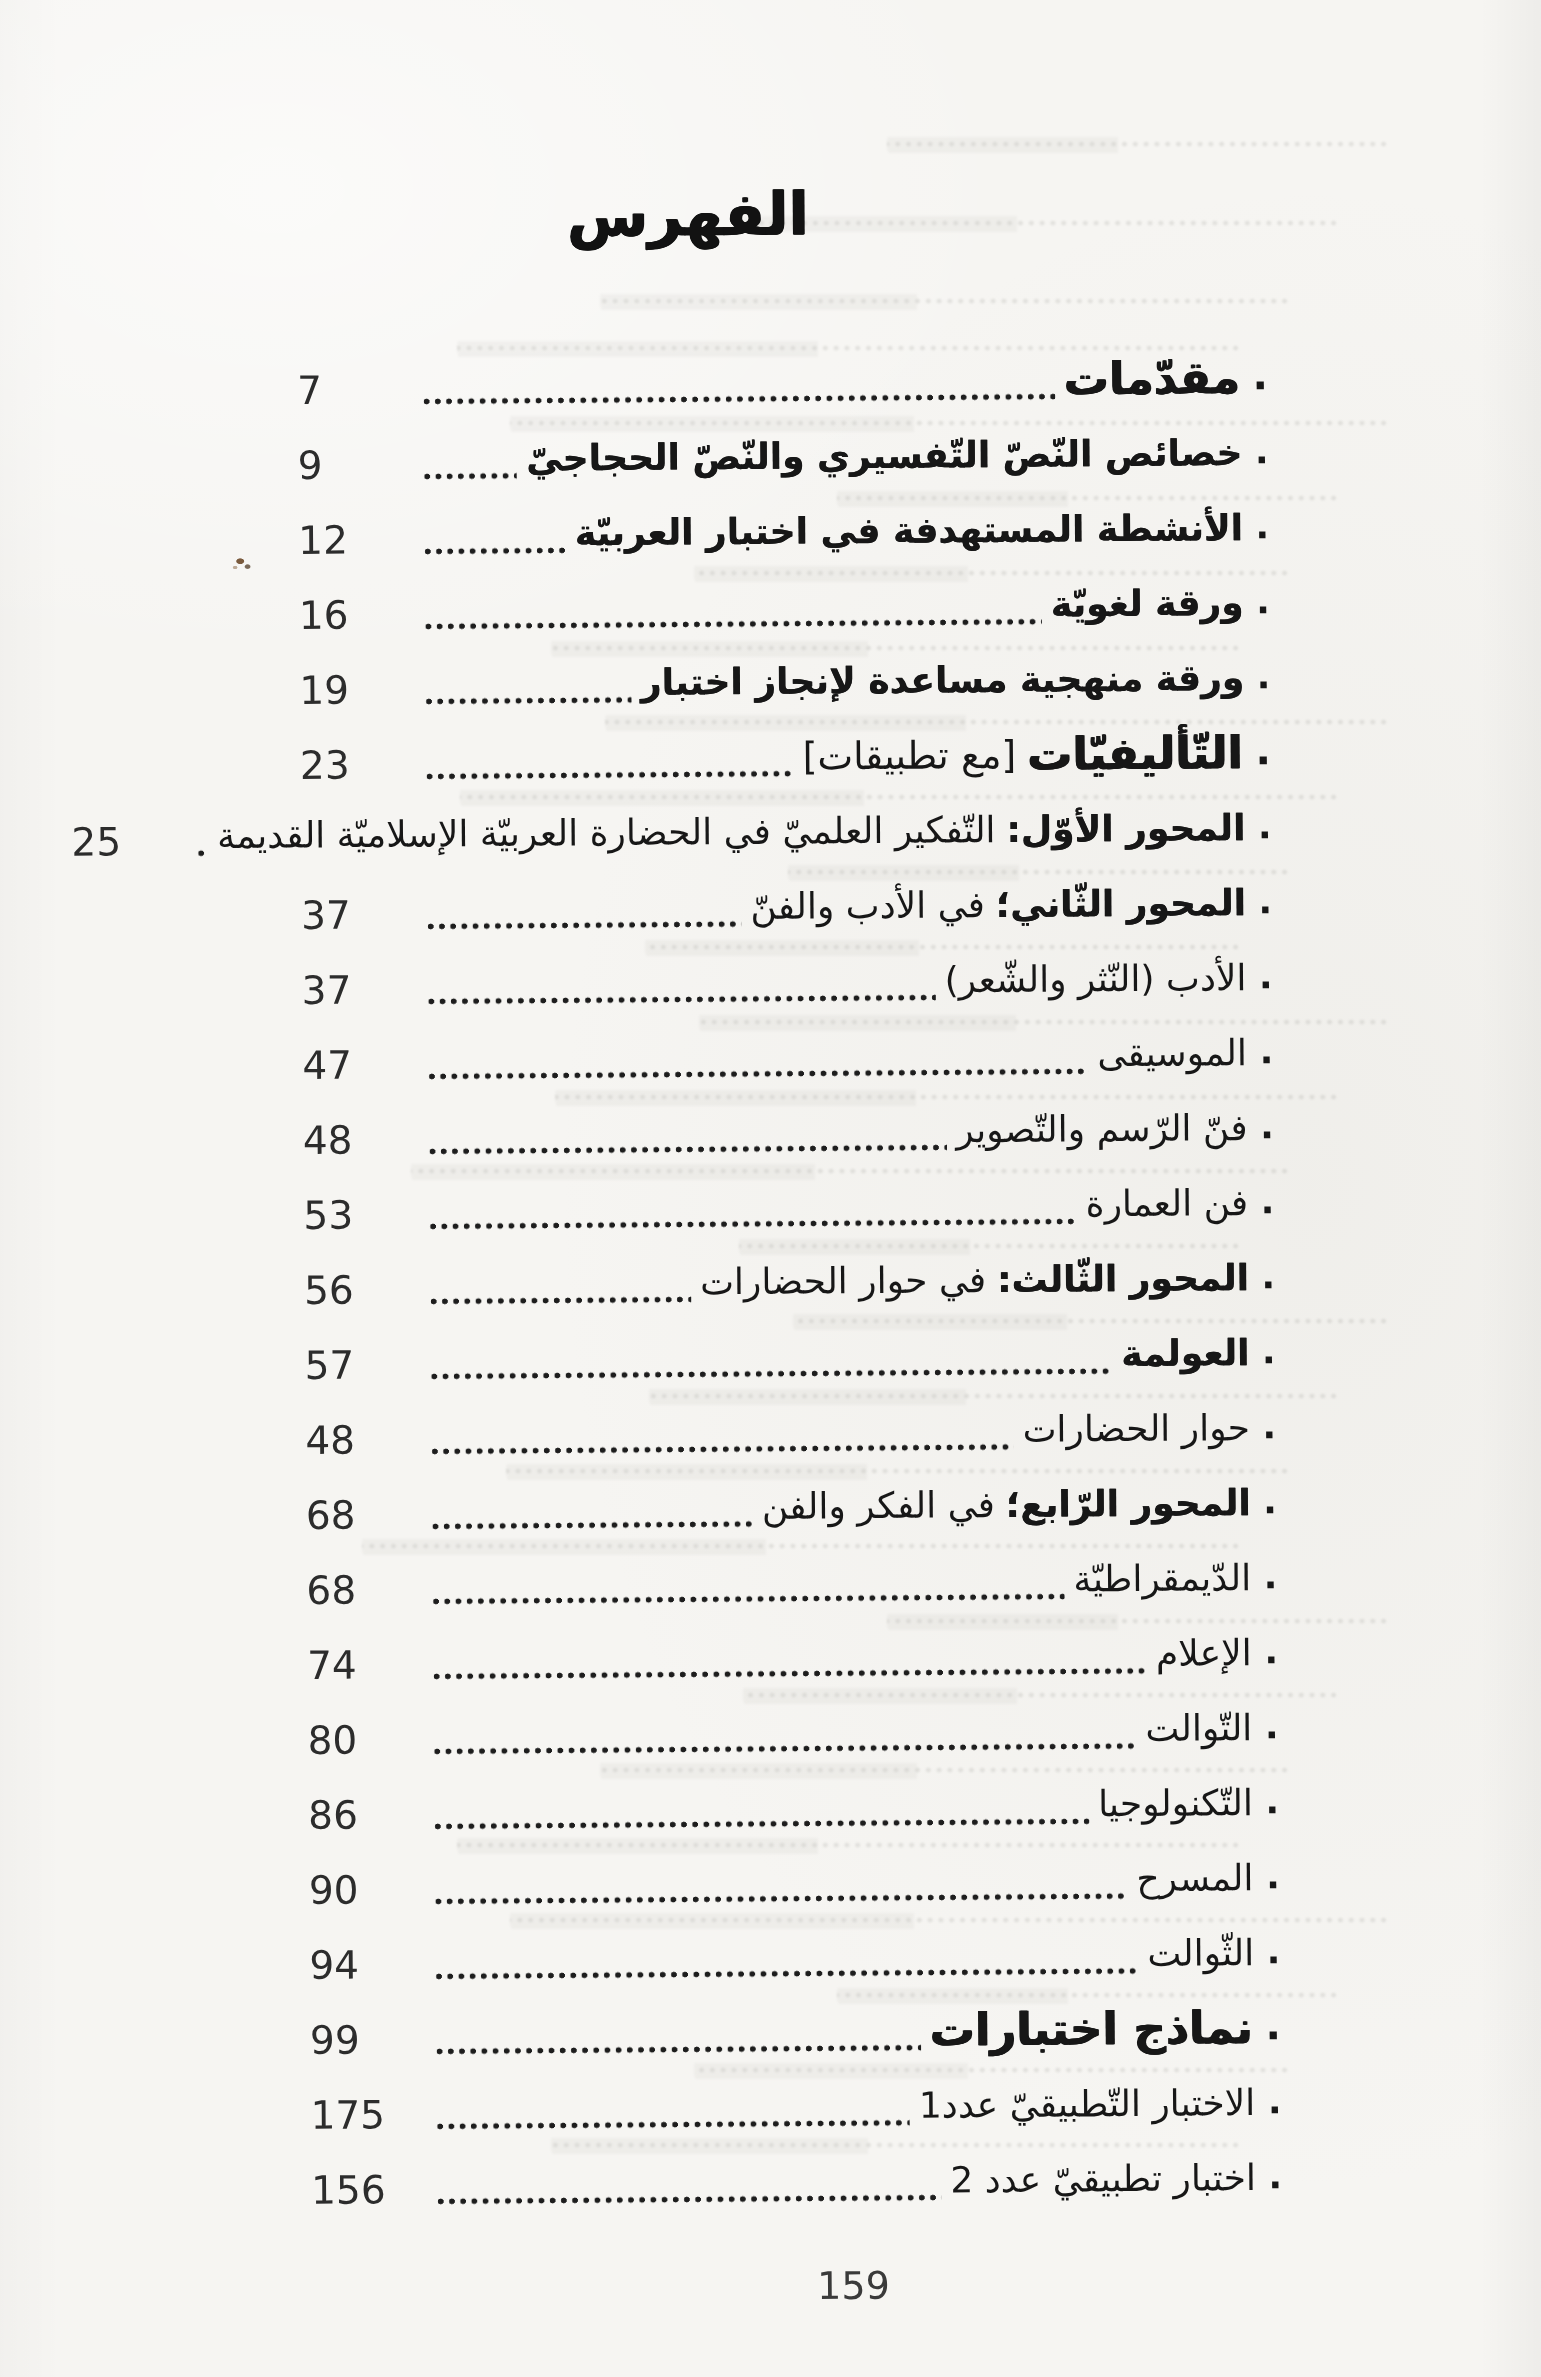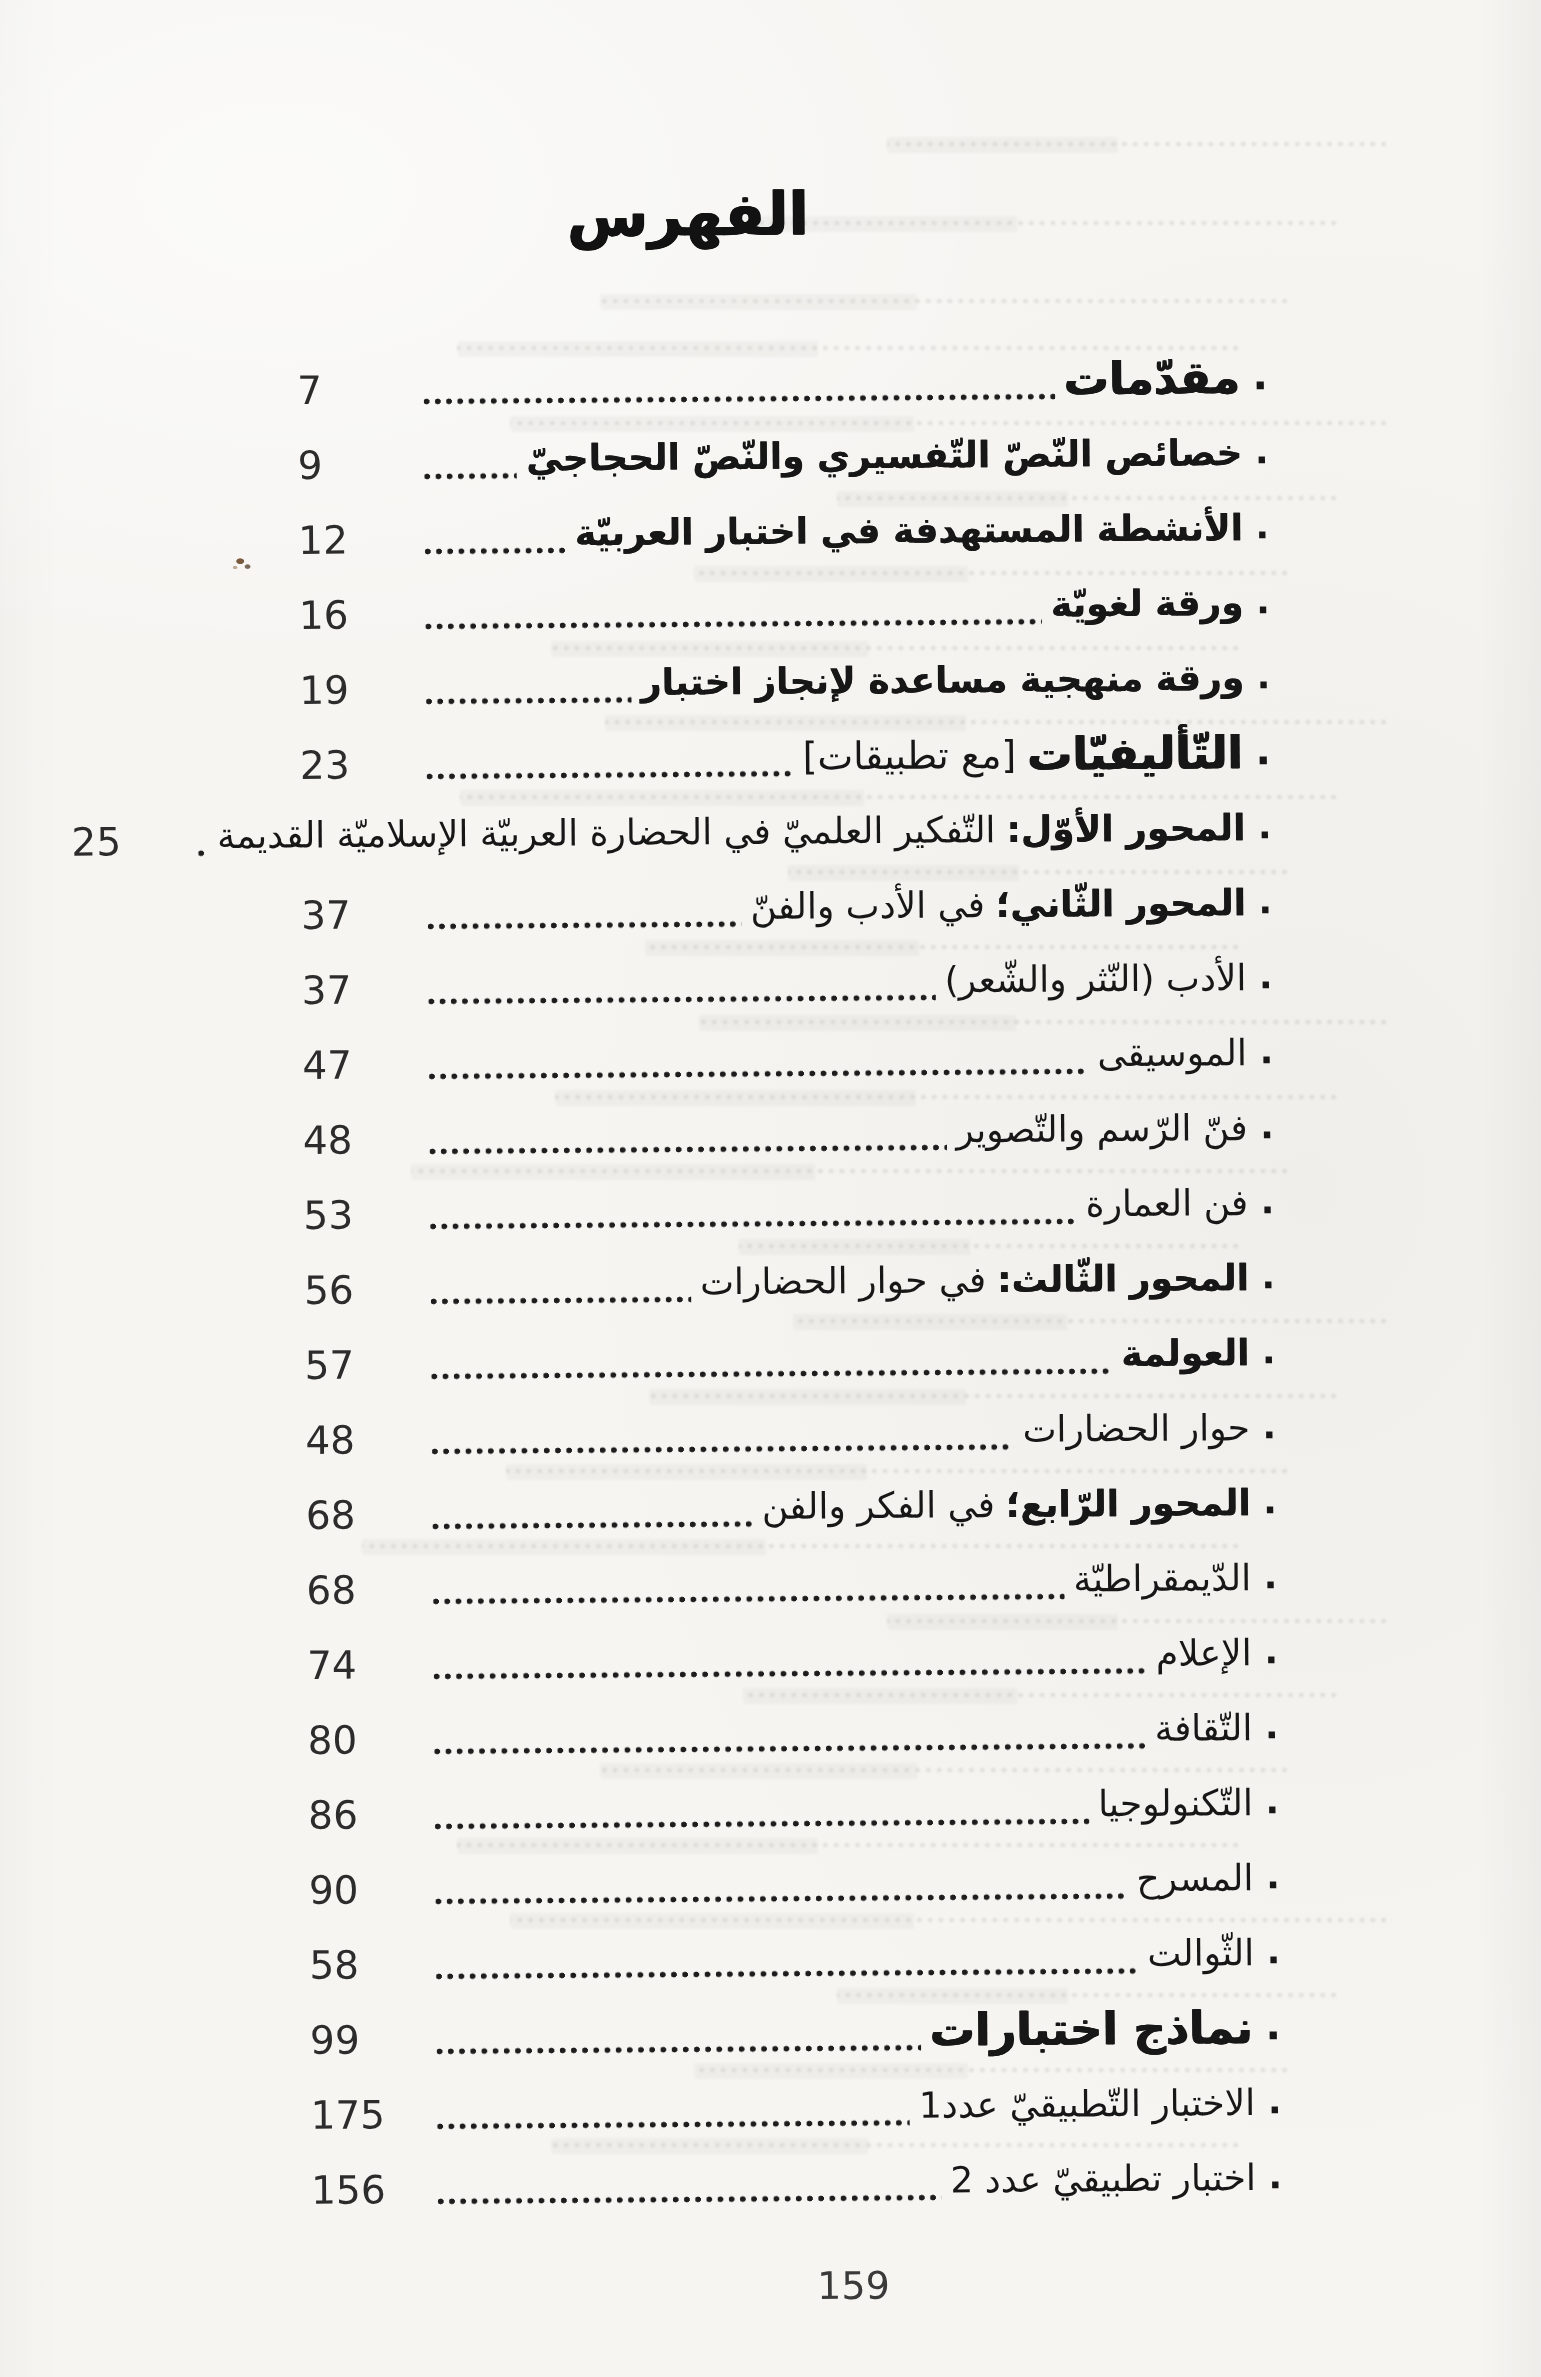--- a/index.html
+++ b/index.html
@@ -274,21 +274,21 @@
         <span class="bullet">.</span>
         <span class="t pfx"></span>
         <span class="t lbl">الإعلام</span>
         <span class="leader"></span>
         <span class="num">74</span>
       </div>
 
       <div class="row r-reg">
         <span class="bullet">.</span>
         <span class="t pfx"></span>
-        <span class="t lbl">التّقافة</span>
+        <span class="t lbl">التّوالت</span>
         <span class="leader"></span>
         <span class="num">80</span>
       </div>
 
       <div class="row r-reg">
         <span class="bullet">.</span>
         <span class="t pfx"></span>
         <span class="t lbl">التّكنولوجيا</span>
         <span class="leader"></span>
         <span class="num">86</span>
@@ -300,21 +300,21 @@
         <span class="t lbl">المسرح</span>
         <span class="leader"></span>
         <span class="num">90</span>
       </div>
 
       <div class="row r-reg">
         <span class="bullet">.</span>
         <span class="t pfx"></span>
         <span class="t lbl">الثّوالت</span>
         <span class="leader"></span>
-        <span class="num">58</span>
+        <span class="num">94</span>
       </div>
 
       <div class="row r-ornate">
         <span class="bullet">.</span>
         <span class="t pfx"></span>
         <span class="t lbl">نماذج اختبارات</span>
         <span class="leader"></span>
         <span class="num">99</span>
       </div>
 

